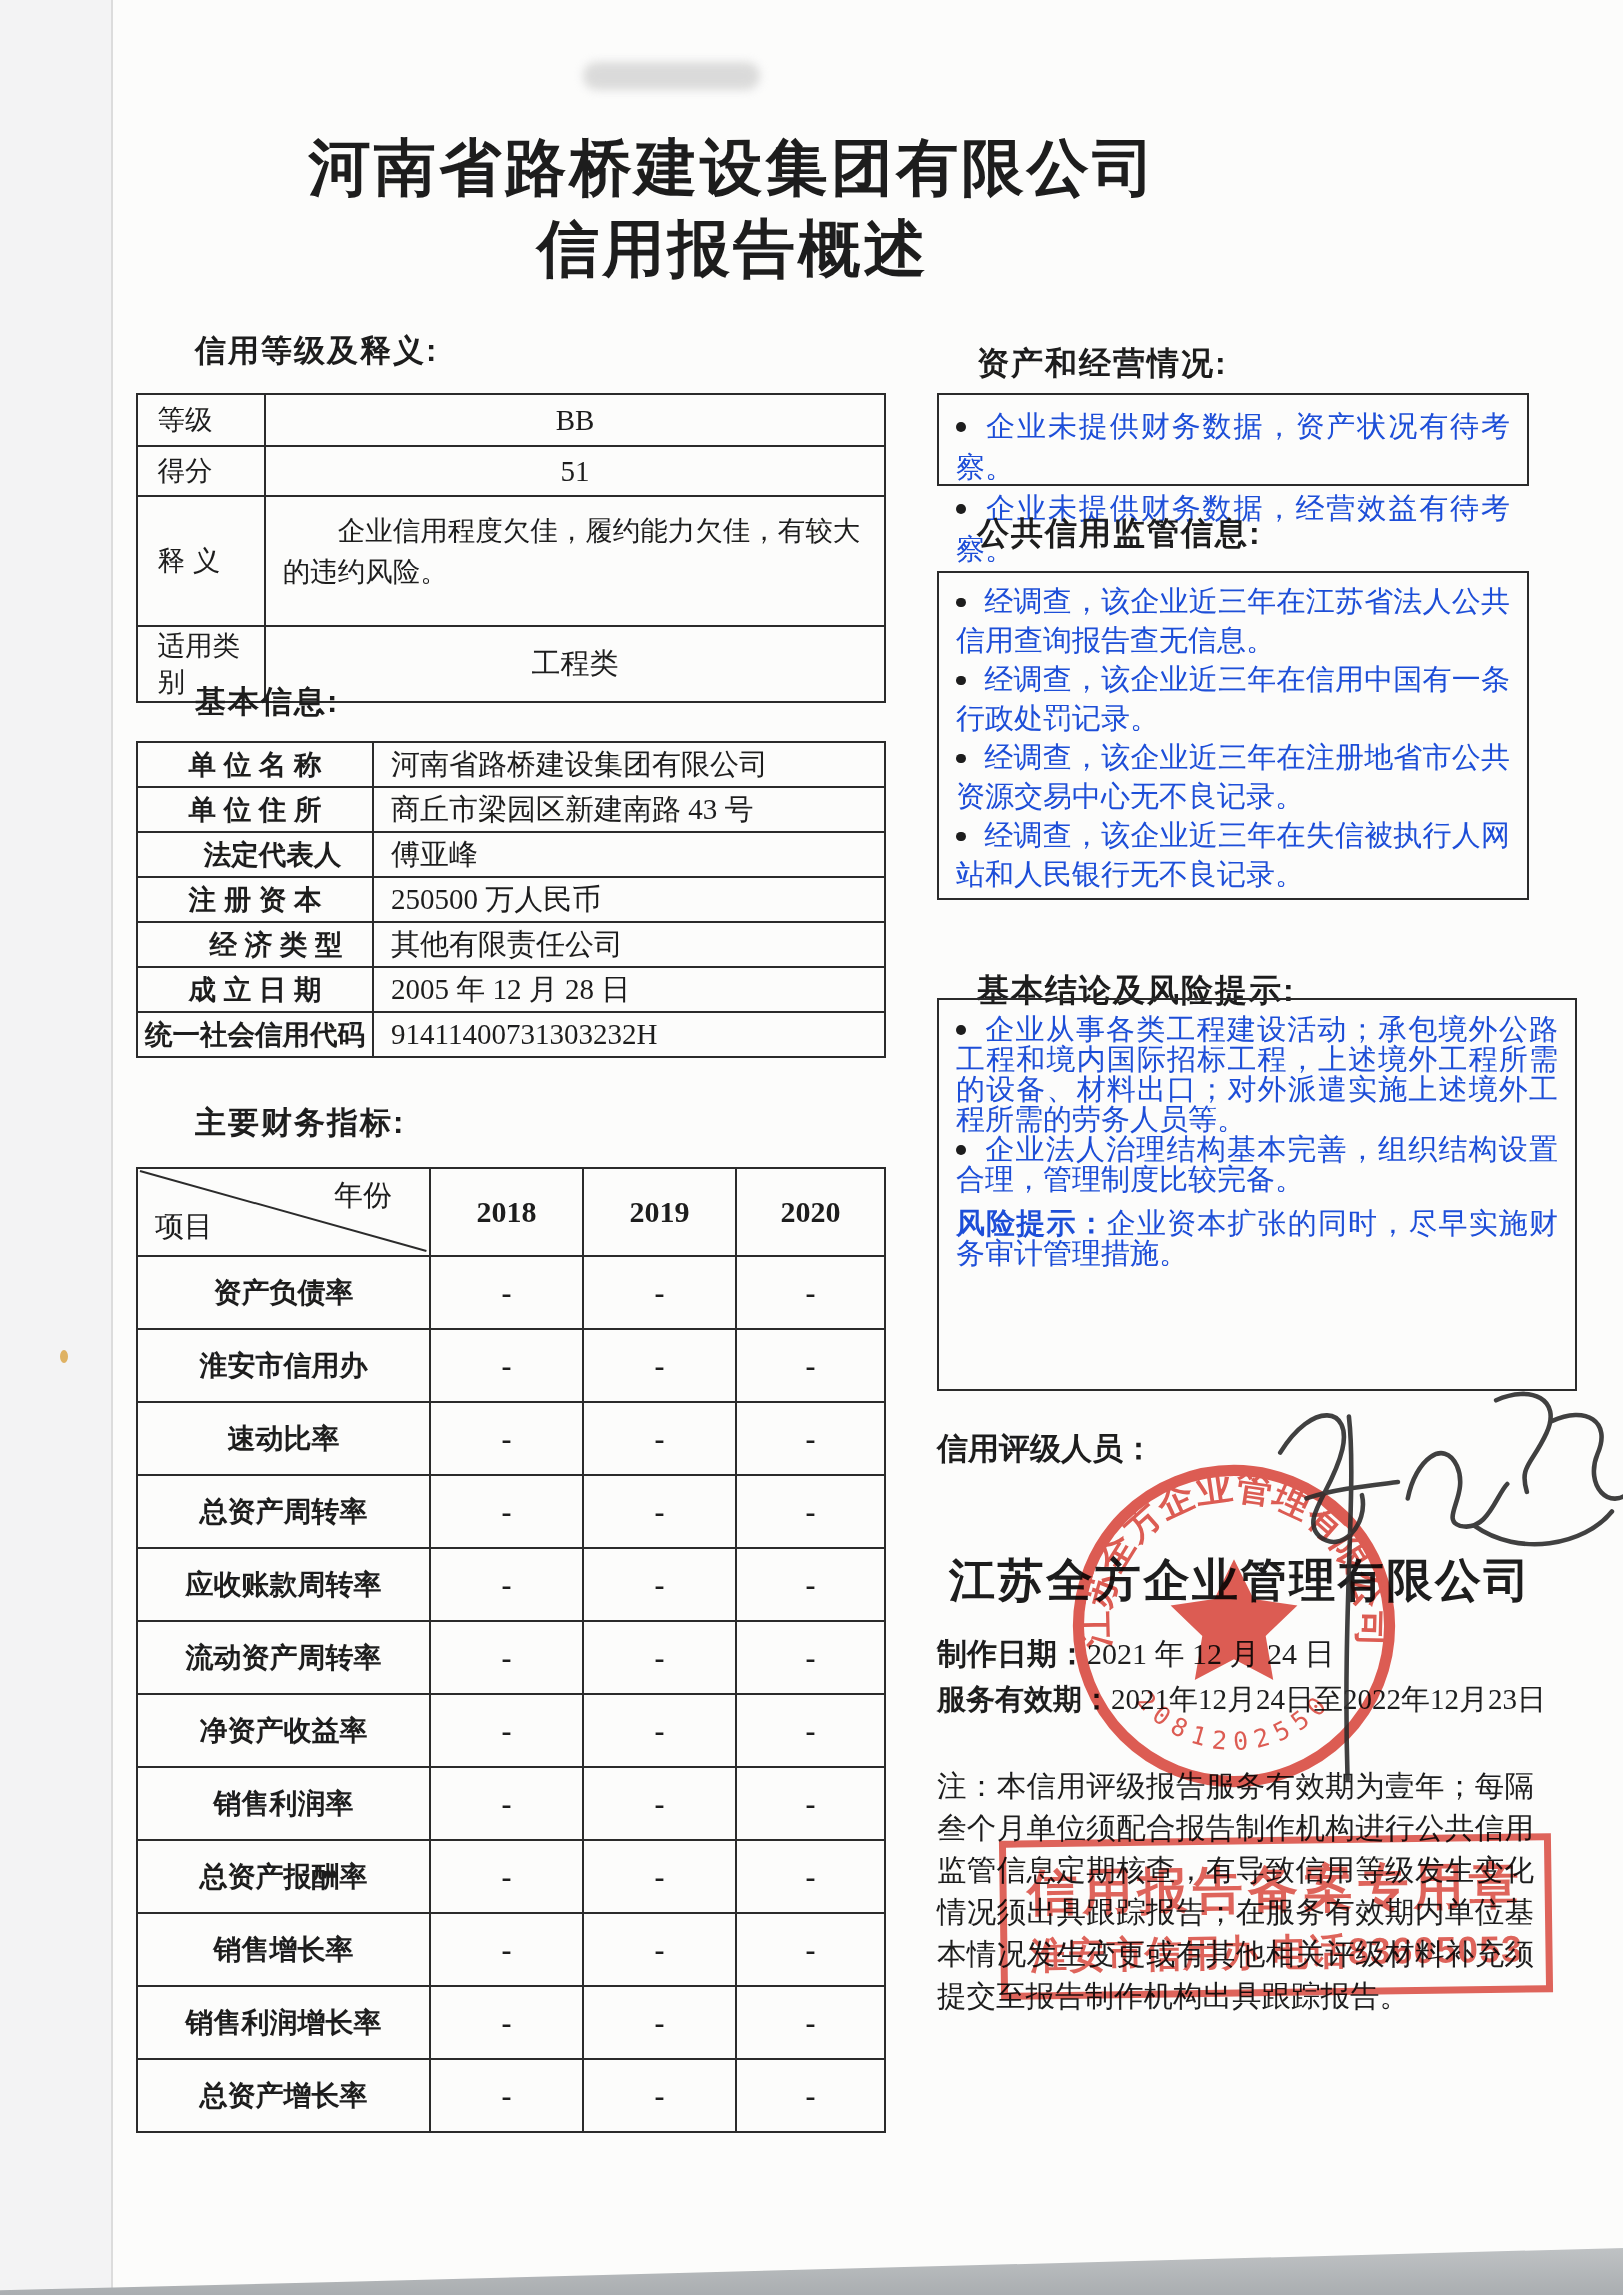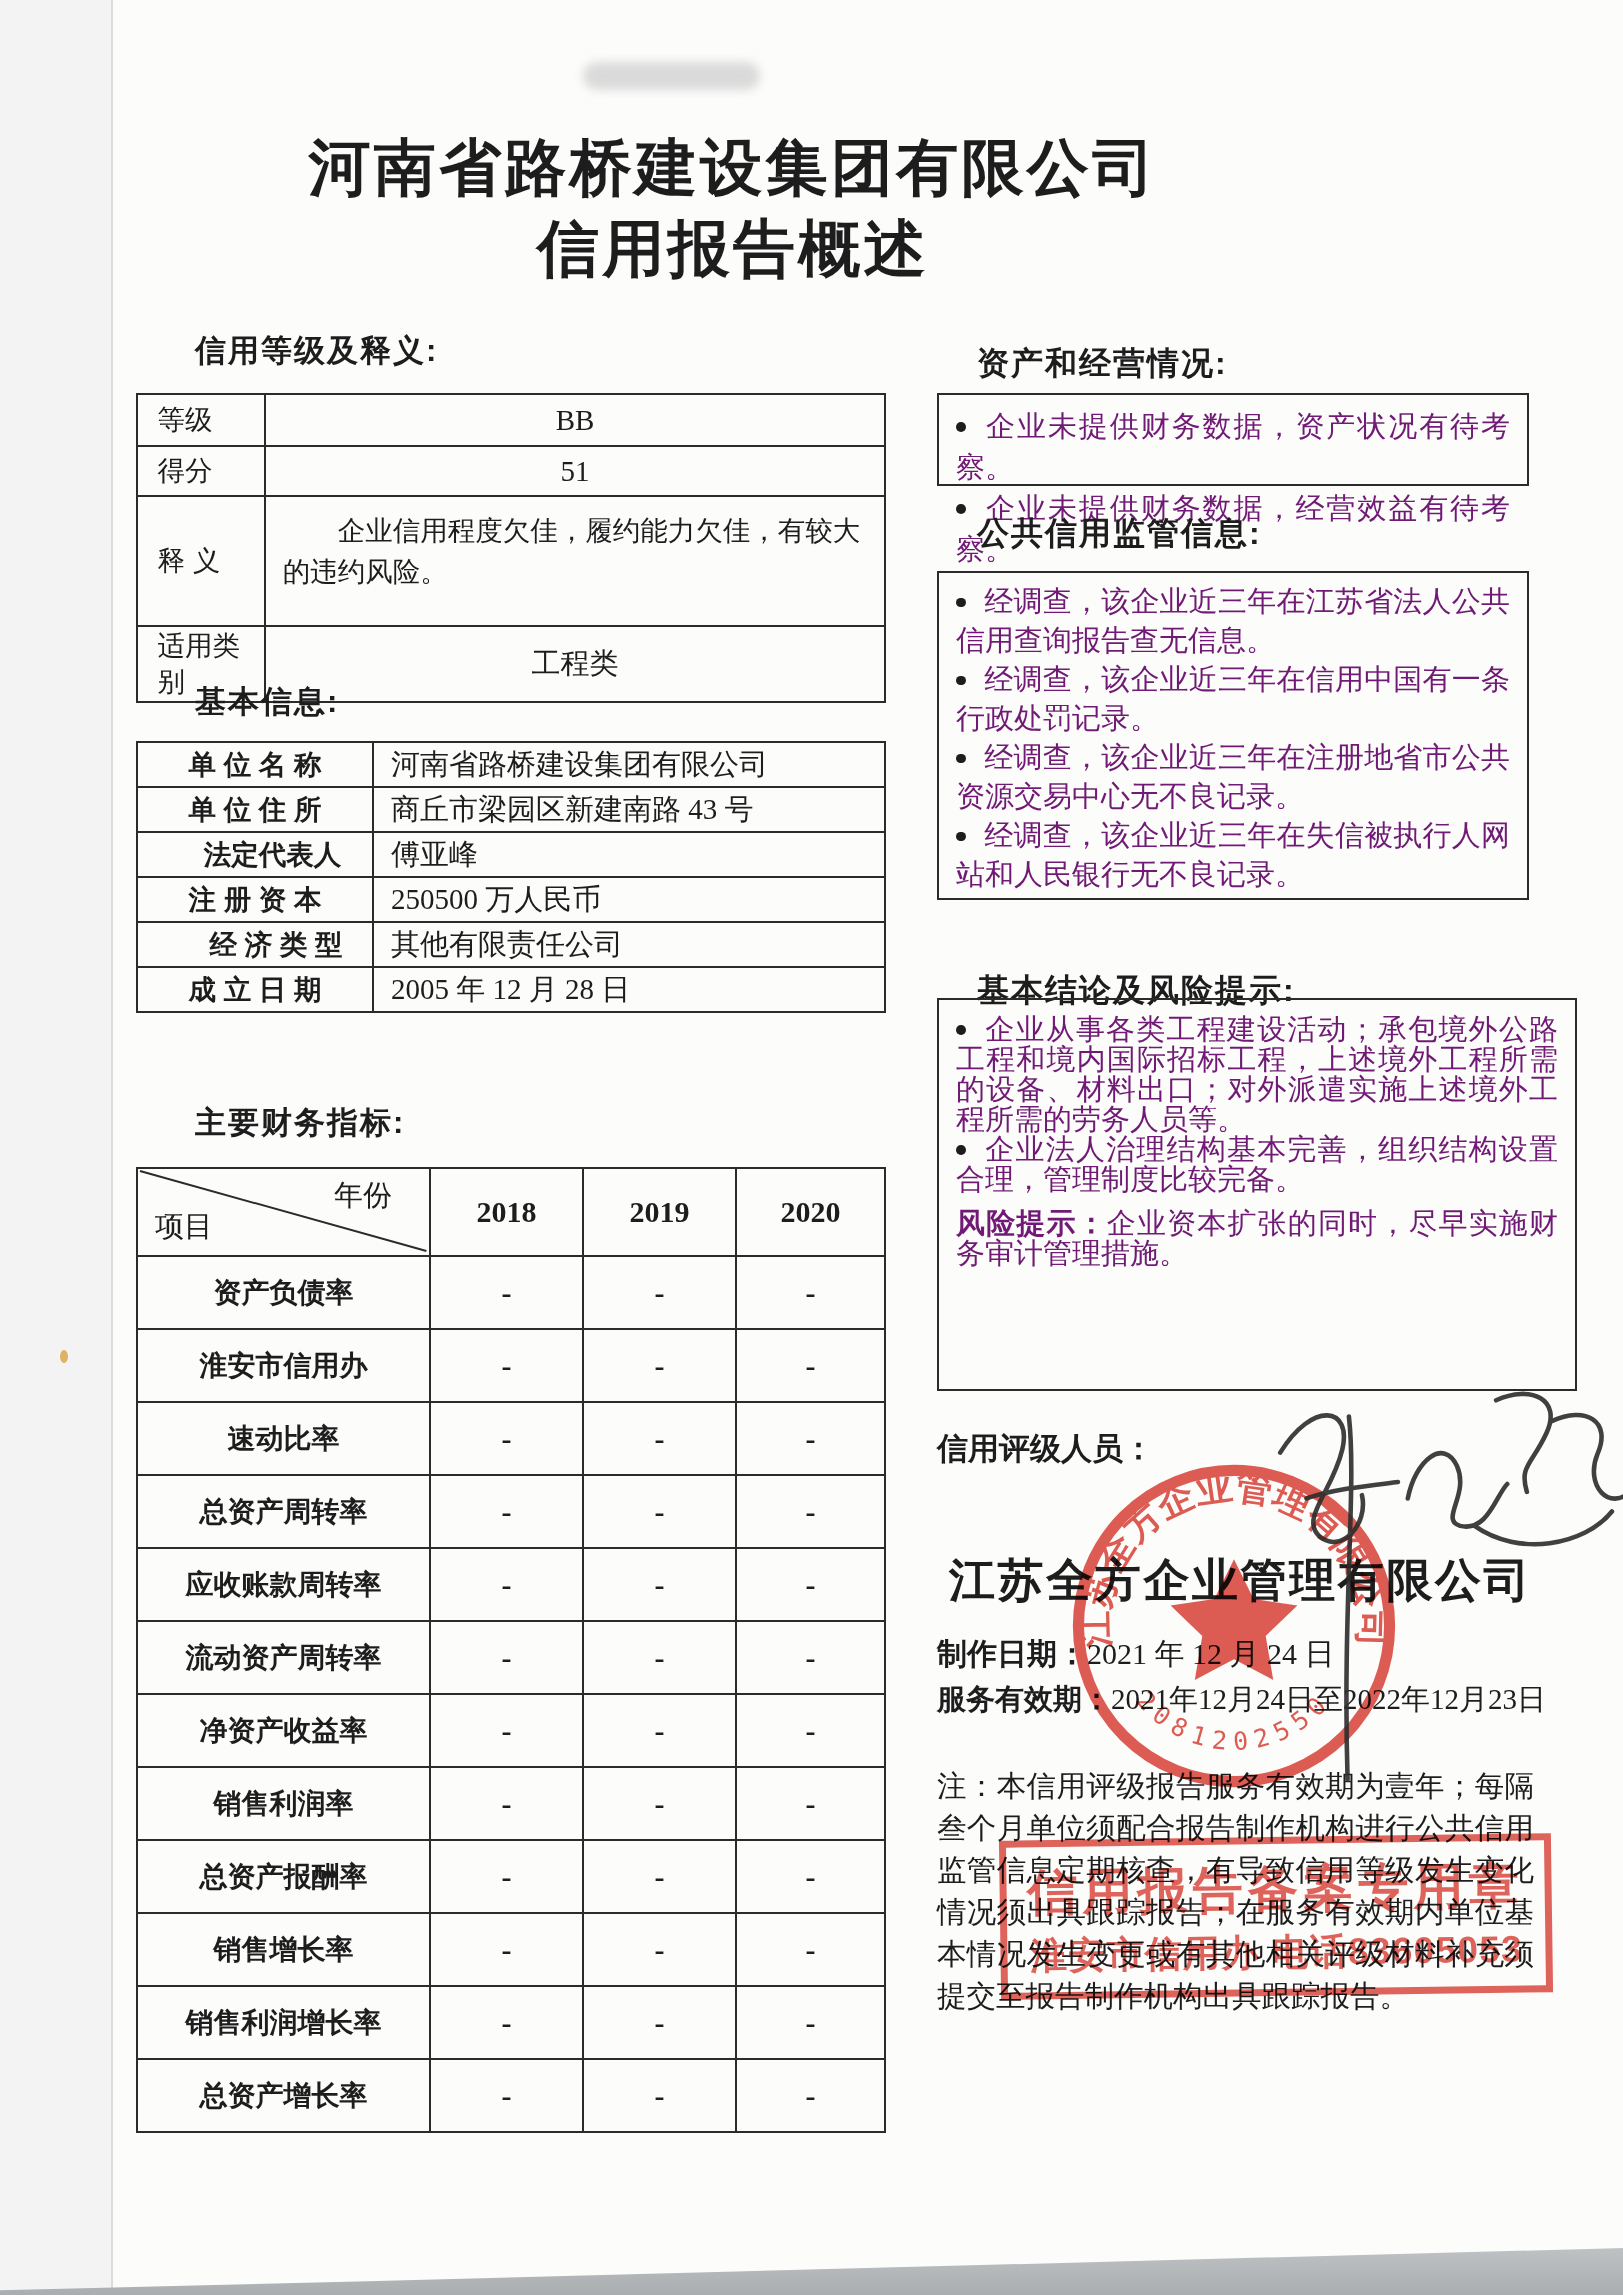--- a/index.html
+++ b/index.html
@@ -25,21 +25,21 @@
   .t-val{font-size:29px;text-align:center;}
   .t2-label{font-family:"Liberation Sans","DejaVu Sans",sans-serif;font-weight:bold;font-size:27.5px;text-align:center;}
   .t2-val{font-size:29px;text-align:left;padding-left:17px;white-space:nowrap;}
   .t3-label{font-family:"Liberation Sans","DejaVu Sans",sans-serif;font-weight:bold;font-size:28px;text-align:center;}
   .t3-year{font-size:30px;font-weight:bold;text-align:center;}
   .t3-dash{font-size:30px;font-weight:bold;text-align:center;}
   .corner{position:relative;}
   .corner .yf{position:absolute;right:37px;top:6.5px;font-size:29px;font-family:"Liberation Sans","DejaVu Sans",sans-serif;}
   .corner .xm{position:absolute;left:17px;bottom:7.9px;font-size:29px;font-family:"Liberation Sans","DejaVu Sans",sans-serif;}
   
-  .rbox{border:2px solid #2b2b2b;font-size:29px;color:#701a75;}
+  .rbox{border:2px solid #2b2b2b;font-size:29px;color:#1d4ed8;}
   .rbox p{margin:0;text-align:justify;}
   .dot{display:inline-block;width:9.8px;height:9.8px;border-radius:50%;background:#1d1d1d;margin-right:18.3px;vertical-align:3.9px;}
   .risk b{font-family:"Liberation Sans","DejaVu Sans",sans-serif;}
   
   .flabel{font-family:"Liberation Sans","DejaVu Sans",sans-serif;font-weight:bold;}
   .note{text-align:justify;font-size:29.5px;line-height:42px;}
   
   .stamp{mix-blend-mode:multiply;opacity:.92;}
   .rect-stamp{
     left:1000px;top:1837px;width:538px;height:145px;
@@ -117,20 +117,24 @@
     <td class="t2-label" style="height:41px;">注 册 资 本</td>
     <td class="t2-val">250500 万人民币</td>
   </tr>
   <tr>
     <td class="t2-label" style="height:41px;padding-left:43px;">经 济 类 型</td>
     <td class="t2-val">其他有限责任公司</td>
   </tr>
   <tr>
     <td class="t2-label" style="height:41px;">成 立 日 期</td>
     <td class="t2-val">2005 年 12 月 28 日</td>
+  </tr>
+  <tr>
+    <td class="t2-label" style="height:41px;">统一社会信用代码</td>
+    <td class="t2-val">91411400731303232H</td>
   </tr>
 </tbody>
   </table>
 
 <div class="abs sec-head" style="left:195px;top:1102px;">主要财务指标:</div>
 
 <table class="abs" style="left:136px;top:1167px;width:750px;">
   <colgroup>
       <col style="width:293px">
       <col style="width:153px">

